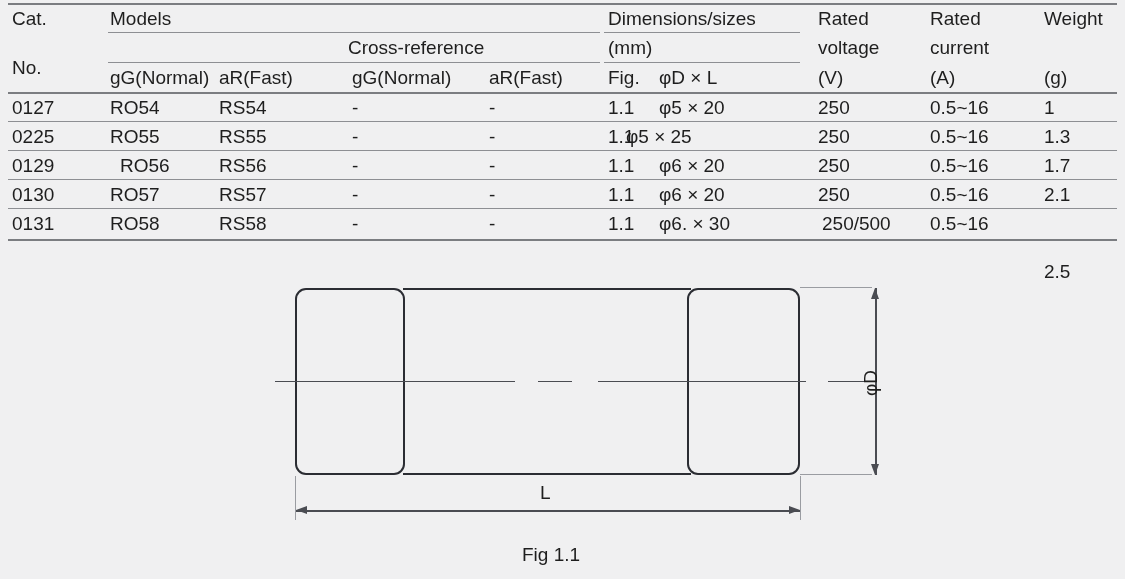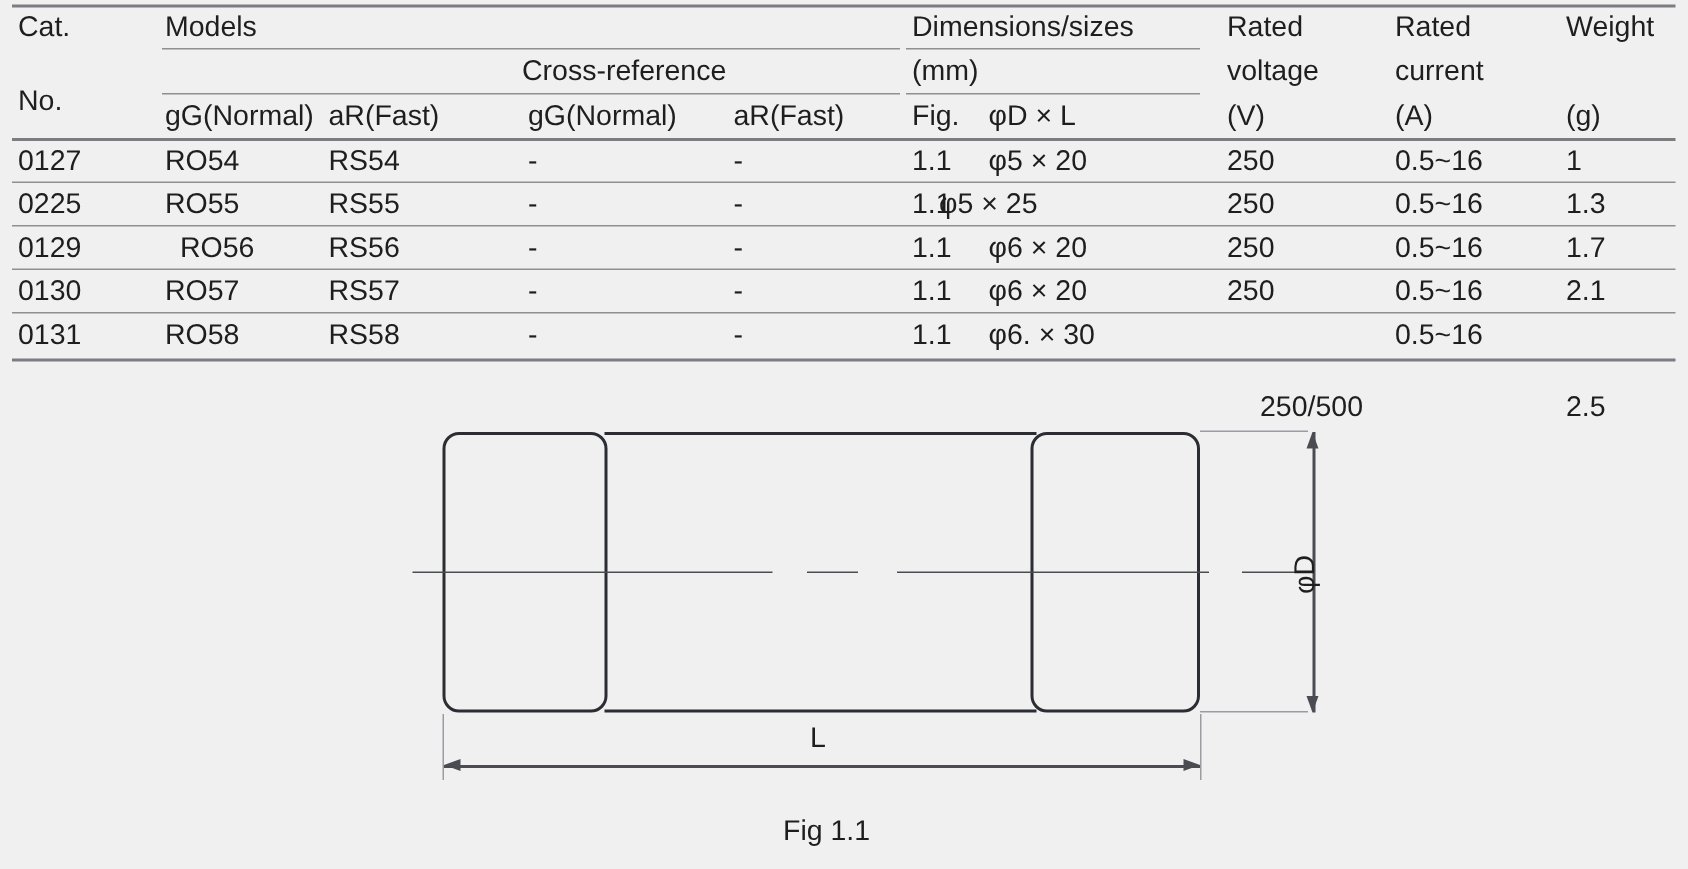--- a/index.html
+++ b/index.html
@@ -144,21 +144,21 @@
   <div class="cell" style="left:930px;top:185px;">0.5~16</div>
   <div class="cell" style="left:1044px;top:185px;">2.1</div>
 
   <div class="cell" style="left:12px;top:214px;">0131</div>
   <div class="cell" style="left:110px;top:214px;">RO58</div>
   <div class="cell" style="left:219px;top:214px;">RS58</div>
   <div class="cell" style="left:352px;top:214px;">-</div>
   <div class="cell" style="left:489px;top:214px;">-</div>
   <div class="cell" style="left:608px;top:214px;">1.1</div>
   <div class="cell" style="left:659px;top:214px;">φ6. × 30</div>
-  <div class="cell" style="left:840px;top:214px;margin-top:48px;">250/500</div>
+  <div class="cell" style="left:822px;top:214px;">250/500</div>
   <div class="cell" style="left:930px;top:214px;">0.5~16</div>
   <div class="cell" style="left:1044px;top:214px;margin-top:48px;">2.5</div>
 </div>
 
 <div class="drawing">
 
   <div class="tube-fill" style="left:403px;top:40px;width:288px;height:187px;"></div>
   <div class="tube-top" style="left:403px;top:40px;width:288px;"></div>
   <div class="tube-bot" style="left:403px;top:225px;width:288px;"></div>
 

